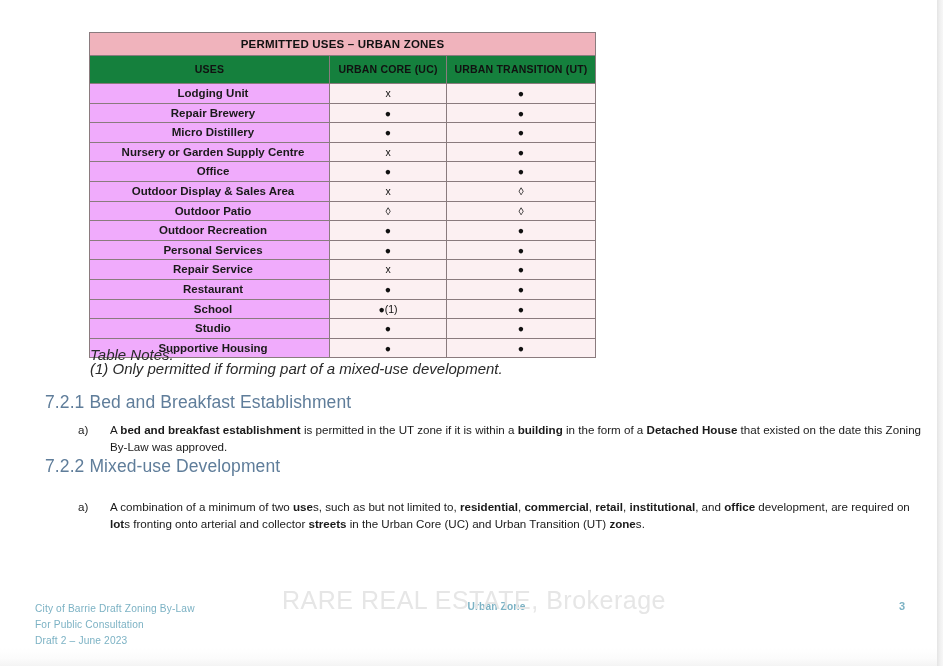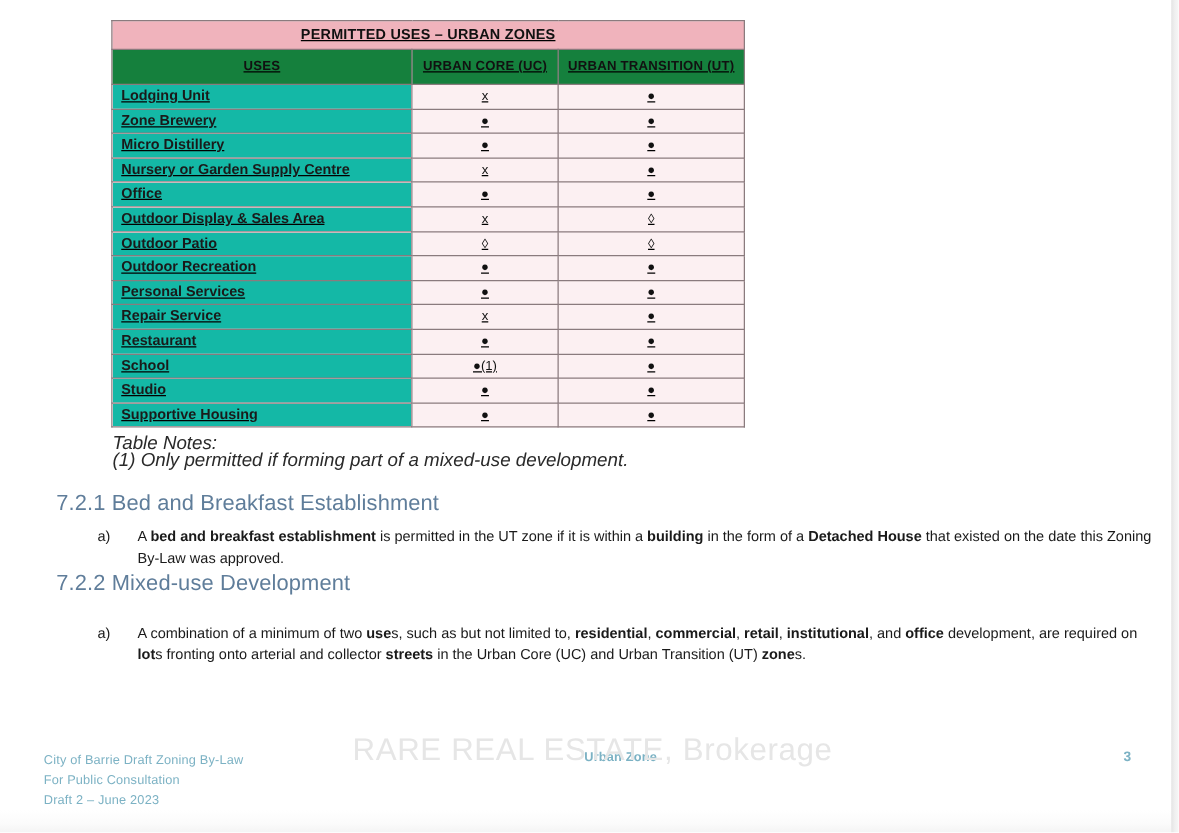--- a/index.html
+++ b/index.html
@@ -39,23 +39,22 @@
     top: 648px;
     width: 937px;
     height: 18px;
     background: linear-gradient(to bottom, #ffffff 0%, #fbfbfb 60%, #f4f4f4 100%);
   }
 
   
   #table-wrap {
     position: absolute;
     left: 89px;
-    top: 16px;
+    top: 32px;
     width: 588px;
-    text-decoration: underline;
   }
   table.zoning {
     border-collapse: collapse;
     width: 506px;
     table-layout: fixed;
   }
   table.zoning td, table.zoning th {
     border: 1px solid #8a7b7e;
     padding: 0;
     margin: 0;
@@ -74,29 +73,30 @@
     background: #15803d;
     color: #111111;
     font-size: 10.5px;
     font-weight: bold;
     text-align: center;
     letter-spacing: 0.2px;
     height: 27px;
     line-height: 27px;
   }
   .row-use {
-    background: #14b8a6;
+    background: #f0abfc;
     color: #1a1a1a;
     font-size: 11.5px;
     font-weight: bold;
     padding-left: 7px !important;
     height: 18.6px;
     line-height: 18.6px;
     white-space: nowrap;
     overflow: hidden;
+    text-align: center;
   }
   .row-sym {
     background: #fcf0f2;
     color: #111111;
     font-size: 10.5px;
     text-align: center;
     height: 18.6px;
     line-height: 18.6px;
   }
   
@@ -226,21 +226,21 @@
           <th class="col-head">URBAN TRANSITION (UT)</th>
         </tr>
       </thead>
       <tbody id="table-body">
           <tr>
             <td class="row-use">Lodging Unit</td>
             <td class="row-sym">x</td>
             <td class="row-sym">●</td>
           </tr>
           <tr>
-            <td class="row-use">Zone Brewery</td>
+            <td class="row-use">Repair Brewery</td>
             <td class="row-sym">●</td>
             <td class="row-sym">●</td>
           </tr>
           <tr>
             <td class="row-use">Micro Distillery</td>
             <td class="row-sym">●</td>
             <td class="row-sym">●</td>
           </tr>
           <tr>
             <td class="row-use">Nursery or Garden Supply Centre</td>

